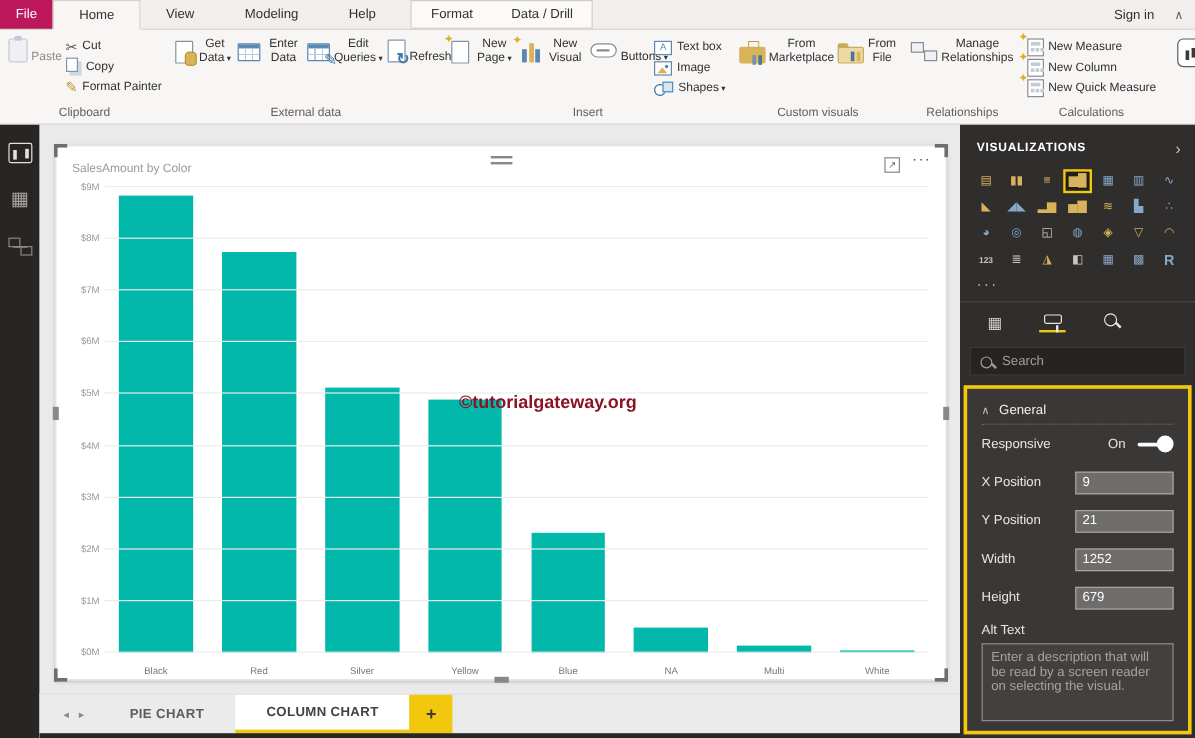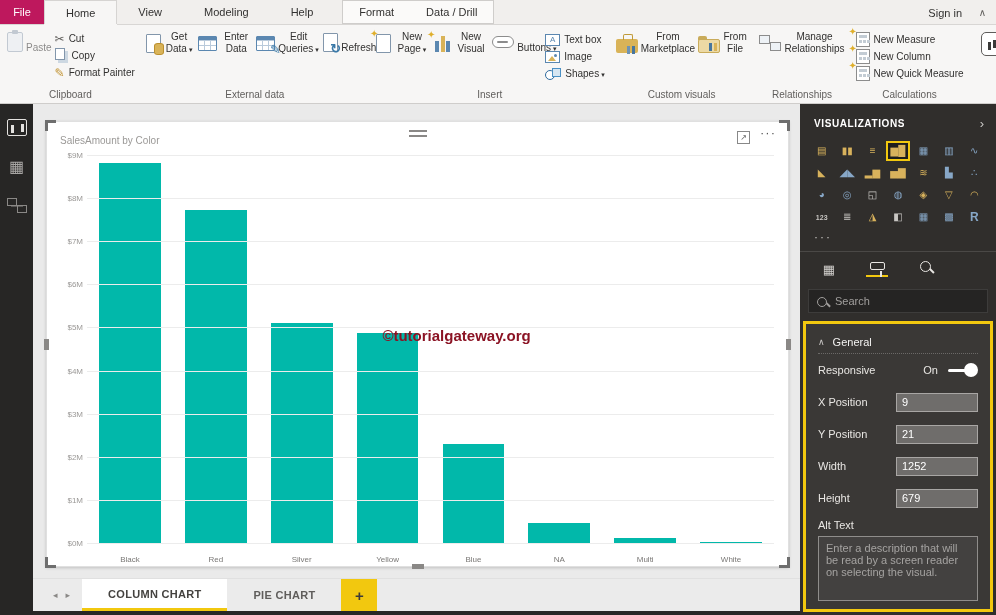--- a/index.html
+++ b/index.html
@@ -464,22 +464,22 @@
             </div>
         </div>
       </div>
 
       <div class="page-tabs">
         <div class="ptab-arrows">
             <span>◂</span>
             <span>▸</span>
           </div>
         <div id="ptabs" style="display:flex;align-items:stretch;">
+            <div class="ptab">PIE CHART</div>
             <div class="ptab active">COLUMN CHART</div>
-            <div class="ptab">PIE CHART</div>
           </div>
         <div class="ptab-add">+</div>
       </div>
       <div class="bstrip"></div>
     </div>
 
     <div class="rpanel">
       <div class="rp-head">
         <span class="rp-title">VISUALIZATIONS</span>
         <span class="rp-chevron">›</span>

